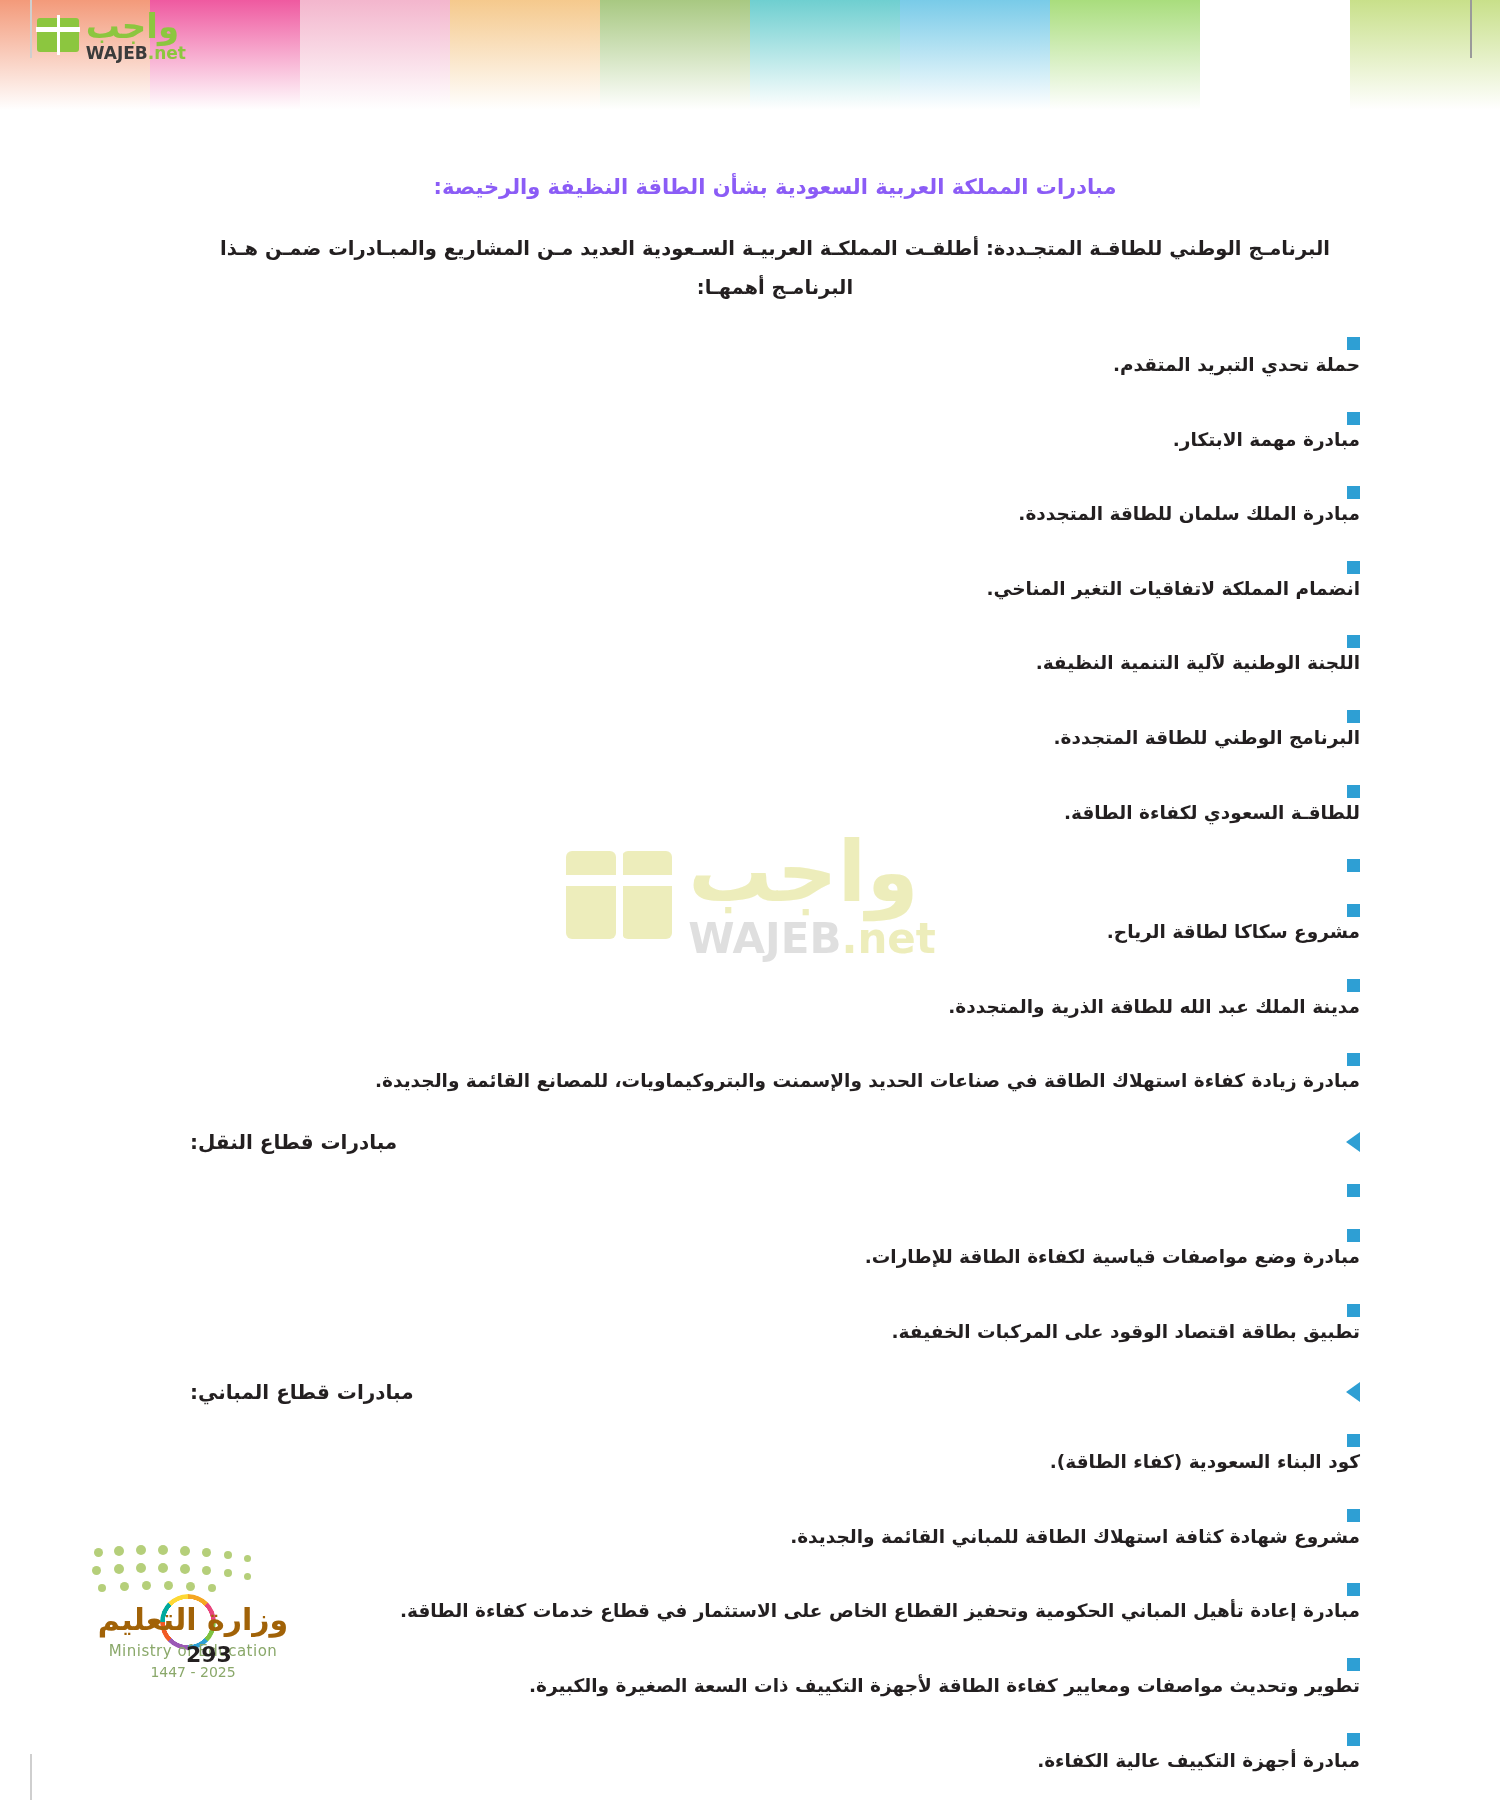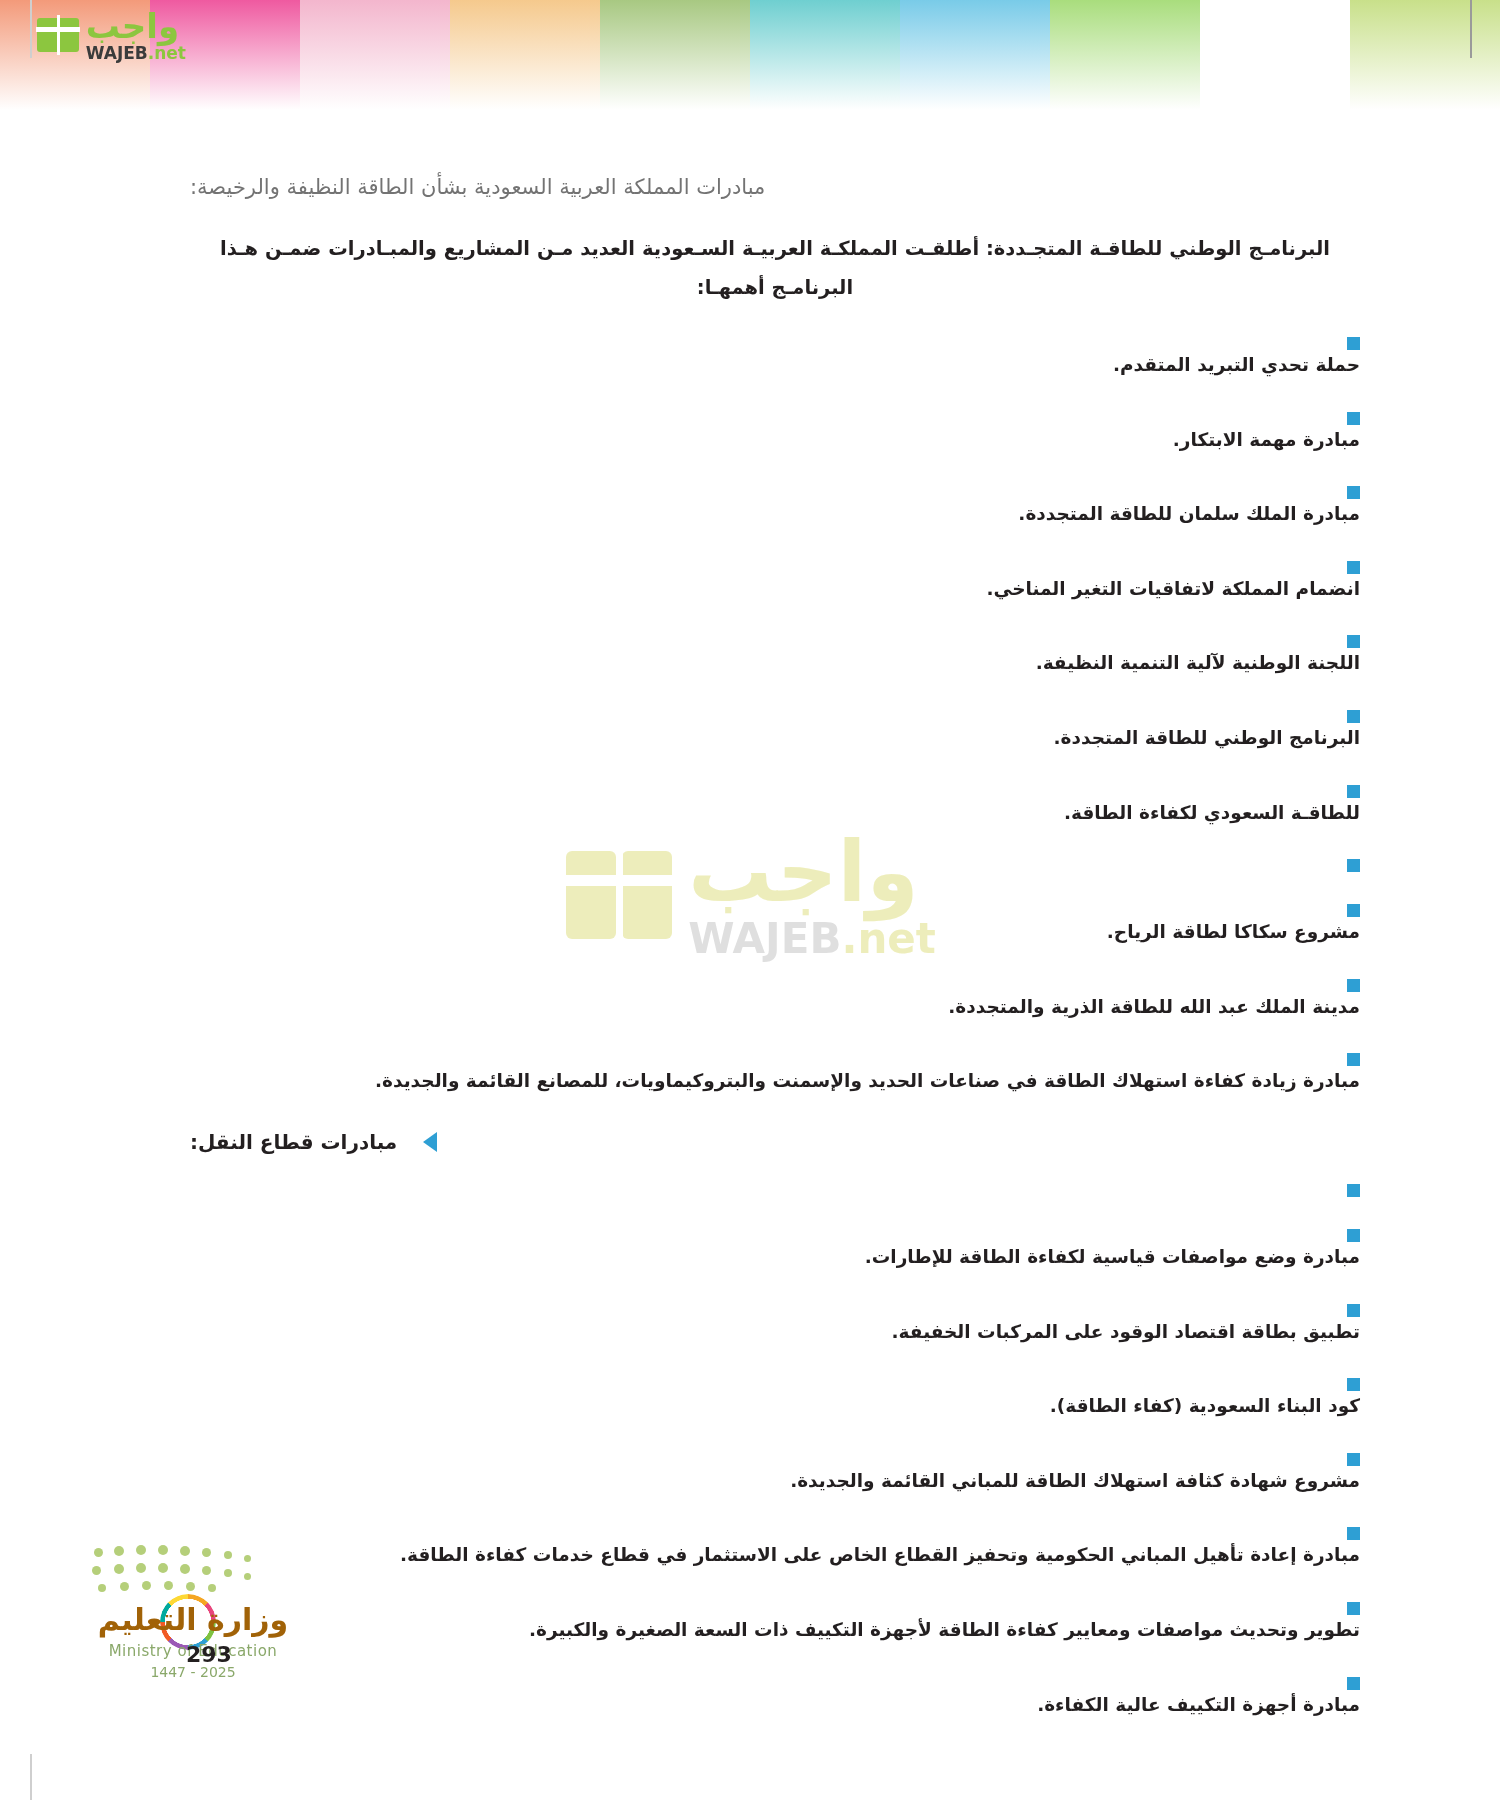--- a/index.html
+++ b/index.html
@@ -119,25 +119,25 @@
   .content {
     position: absolute;
     top: 175px;
     right: 140px;
     width: 1170px;
     direction: rtl;
     text-align: right;
   }
 
   .section-title {
-    color: #737373;
+    color: #8b5cf6;
     font-size: 21px;
-    font-weight: normal;
+    font-weight: bold;
     margin: 0 0 30px 0;
-    text-align: left;
+    text-align: center;
   }
 
   .intro-para {
     font-size: 19.5px;
     color: #231f20;
     font-weight: bold;
     line-height: 2.0;
     text-align: justify;
     text-align-last: center;
     margin: 0 30px 22px 30px;
@@ -170,21 +170,21 @@
     font-weight: bold;
     line-height: 1.6;
     max-width: 1080px;
   }
 
   
   .sub-head {
     display: flex;
     flex-direction: row;
     align-items: center;
-    justify-content: flex-end;
+    justify-content: space-between;
     margin: 34px 0 22px 0;
   }
   .sub-head .tri {
     width: 0; height: 0;
     border-top: 10px solid transparent;
     border-bottom: 10px solid transparent;
     border-right: 14px solid #2e9fd4;
     margin-left: 26px;
   }
   .sub-head .txt {
@@ -427,20 +427,24 @@
     <li>
         <span class="sq"></span>
         <span class="txt">مبادرة وضع مواصفات قياسية لكفاءة الطاقة للإطارات.</span>
       </li>
     <li>
         <span class="sq"></span>
         <span class="txt">تطبيق بطاقة اقتصاد الوقود على المركبات الخفيفة.</span>
       </li>
   </ul>
 
+  <div class="sub-head">
+    <span class="tri"></span>
+    <span class="txt">مبادرات قطاع المباني:</span>
+  </div>
   <ul class="bullets">
     <li>
         <span class="sq"></span>
         <span class="txt">كود البناء السعودية (كفاء الطاقة).</span>
       </li>
     <li>
         <span class="sq"></span>
         <span class="txt">مشروع شهادة كثافة استهلاك الطاقة للمباني القائمة والجديدة.</span>
       </li>
     <li>

